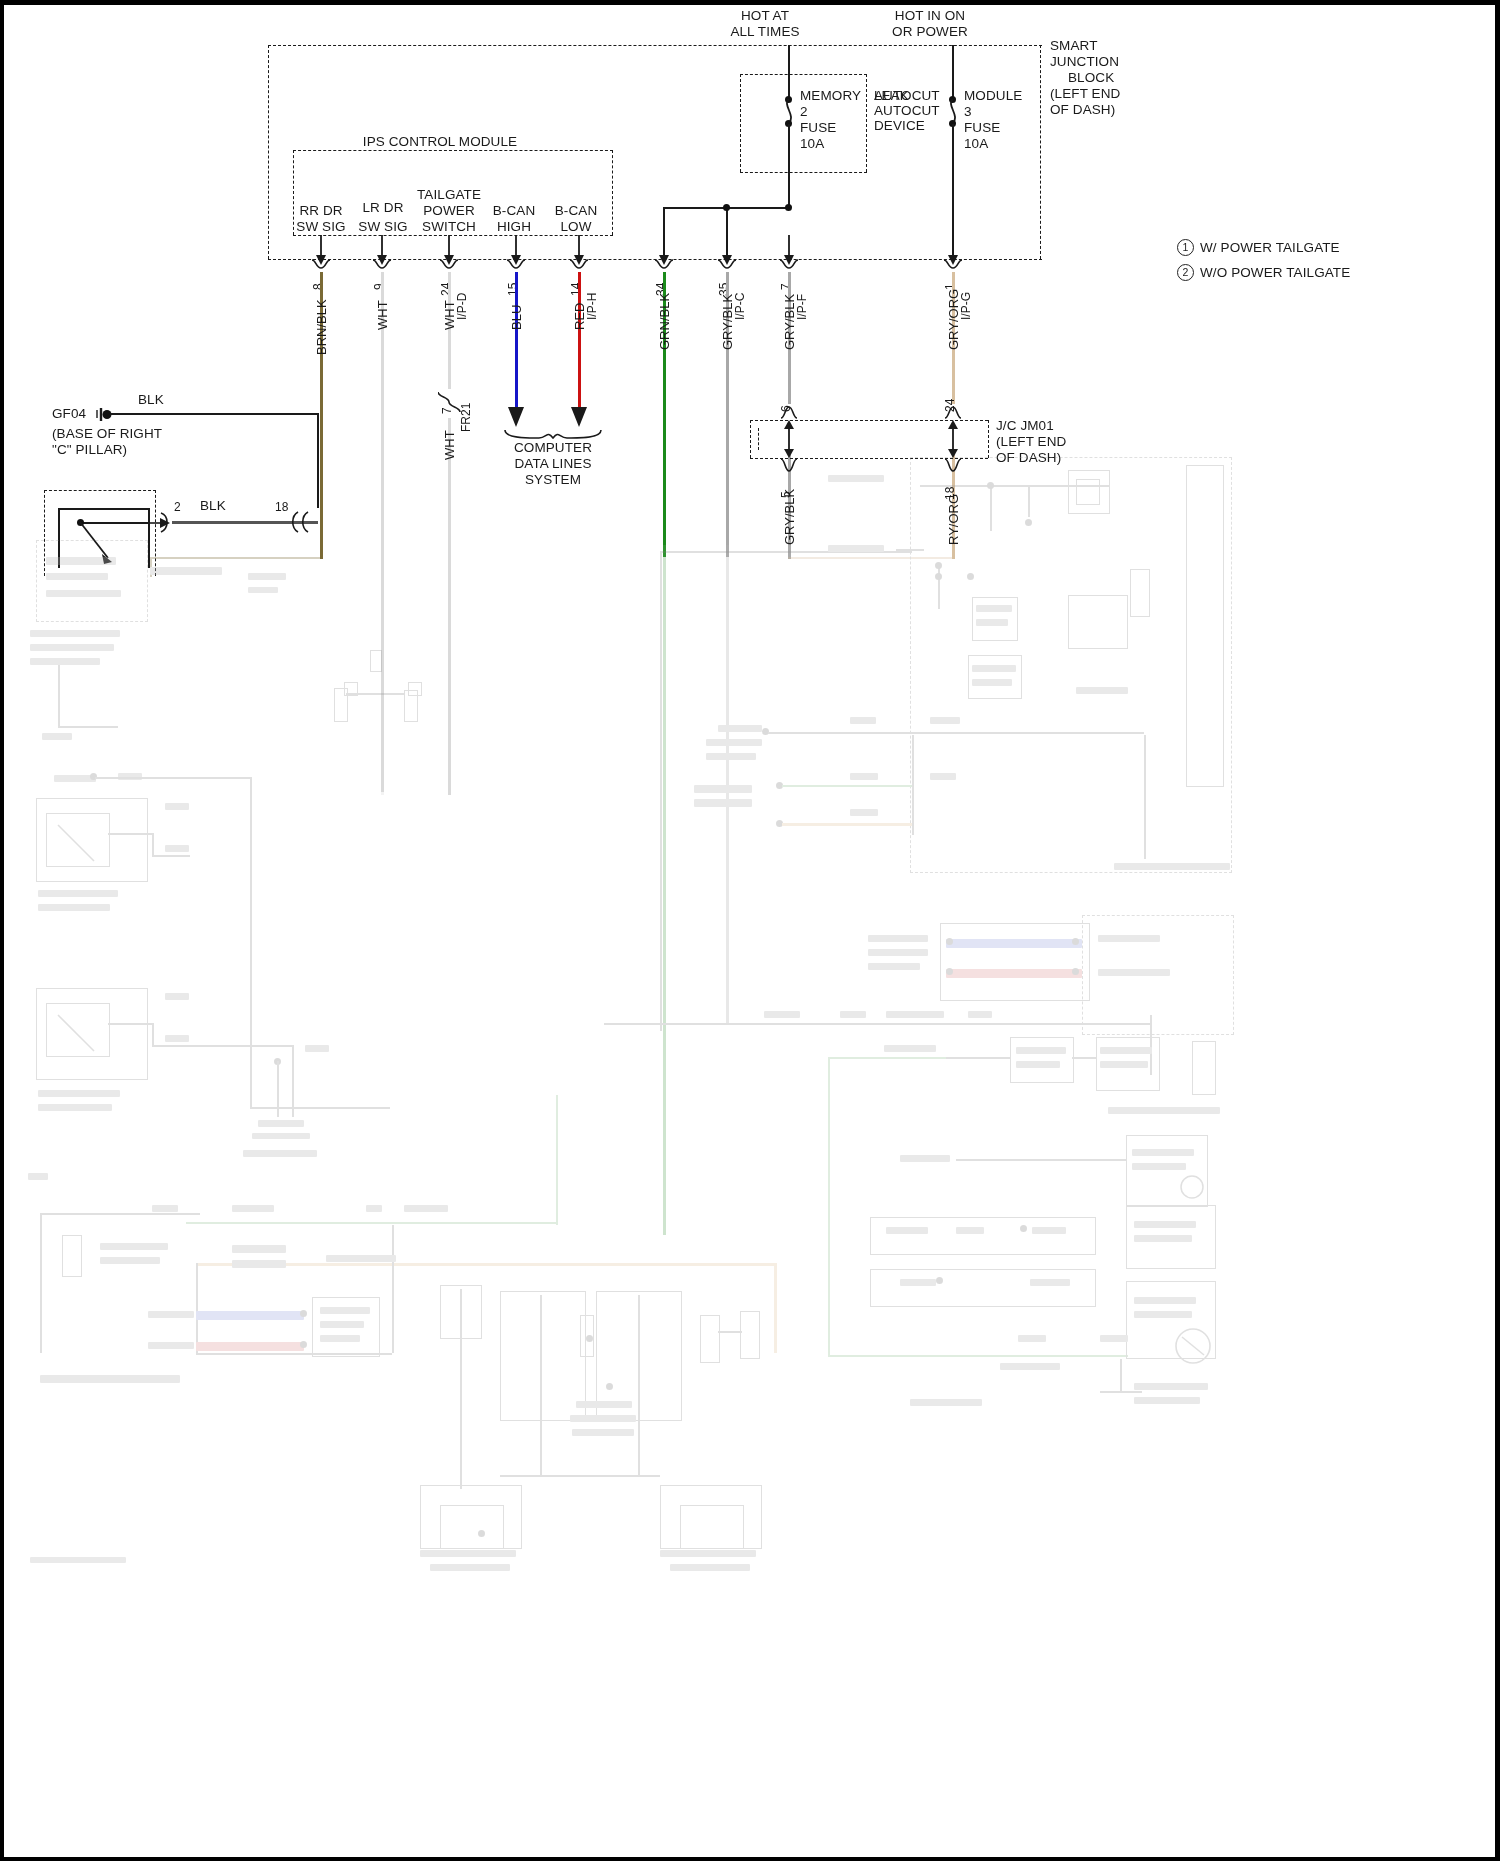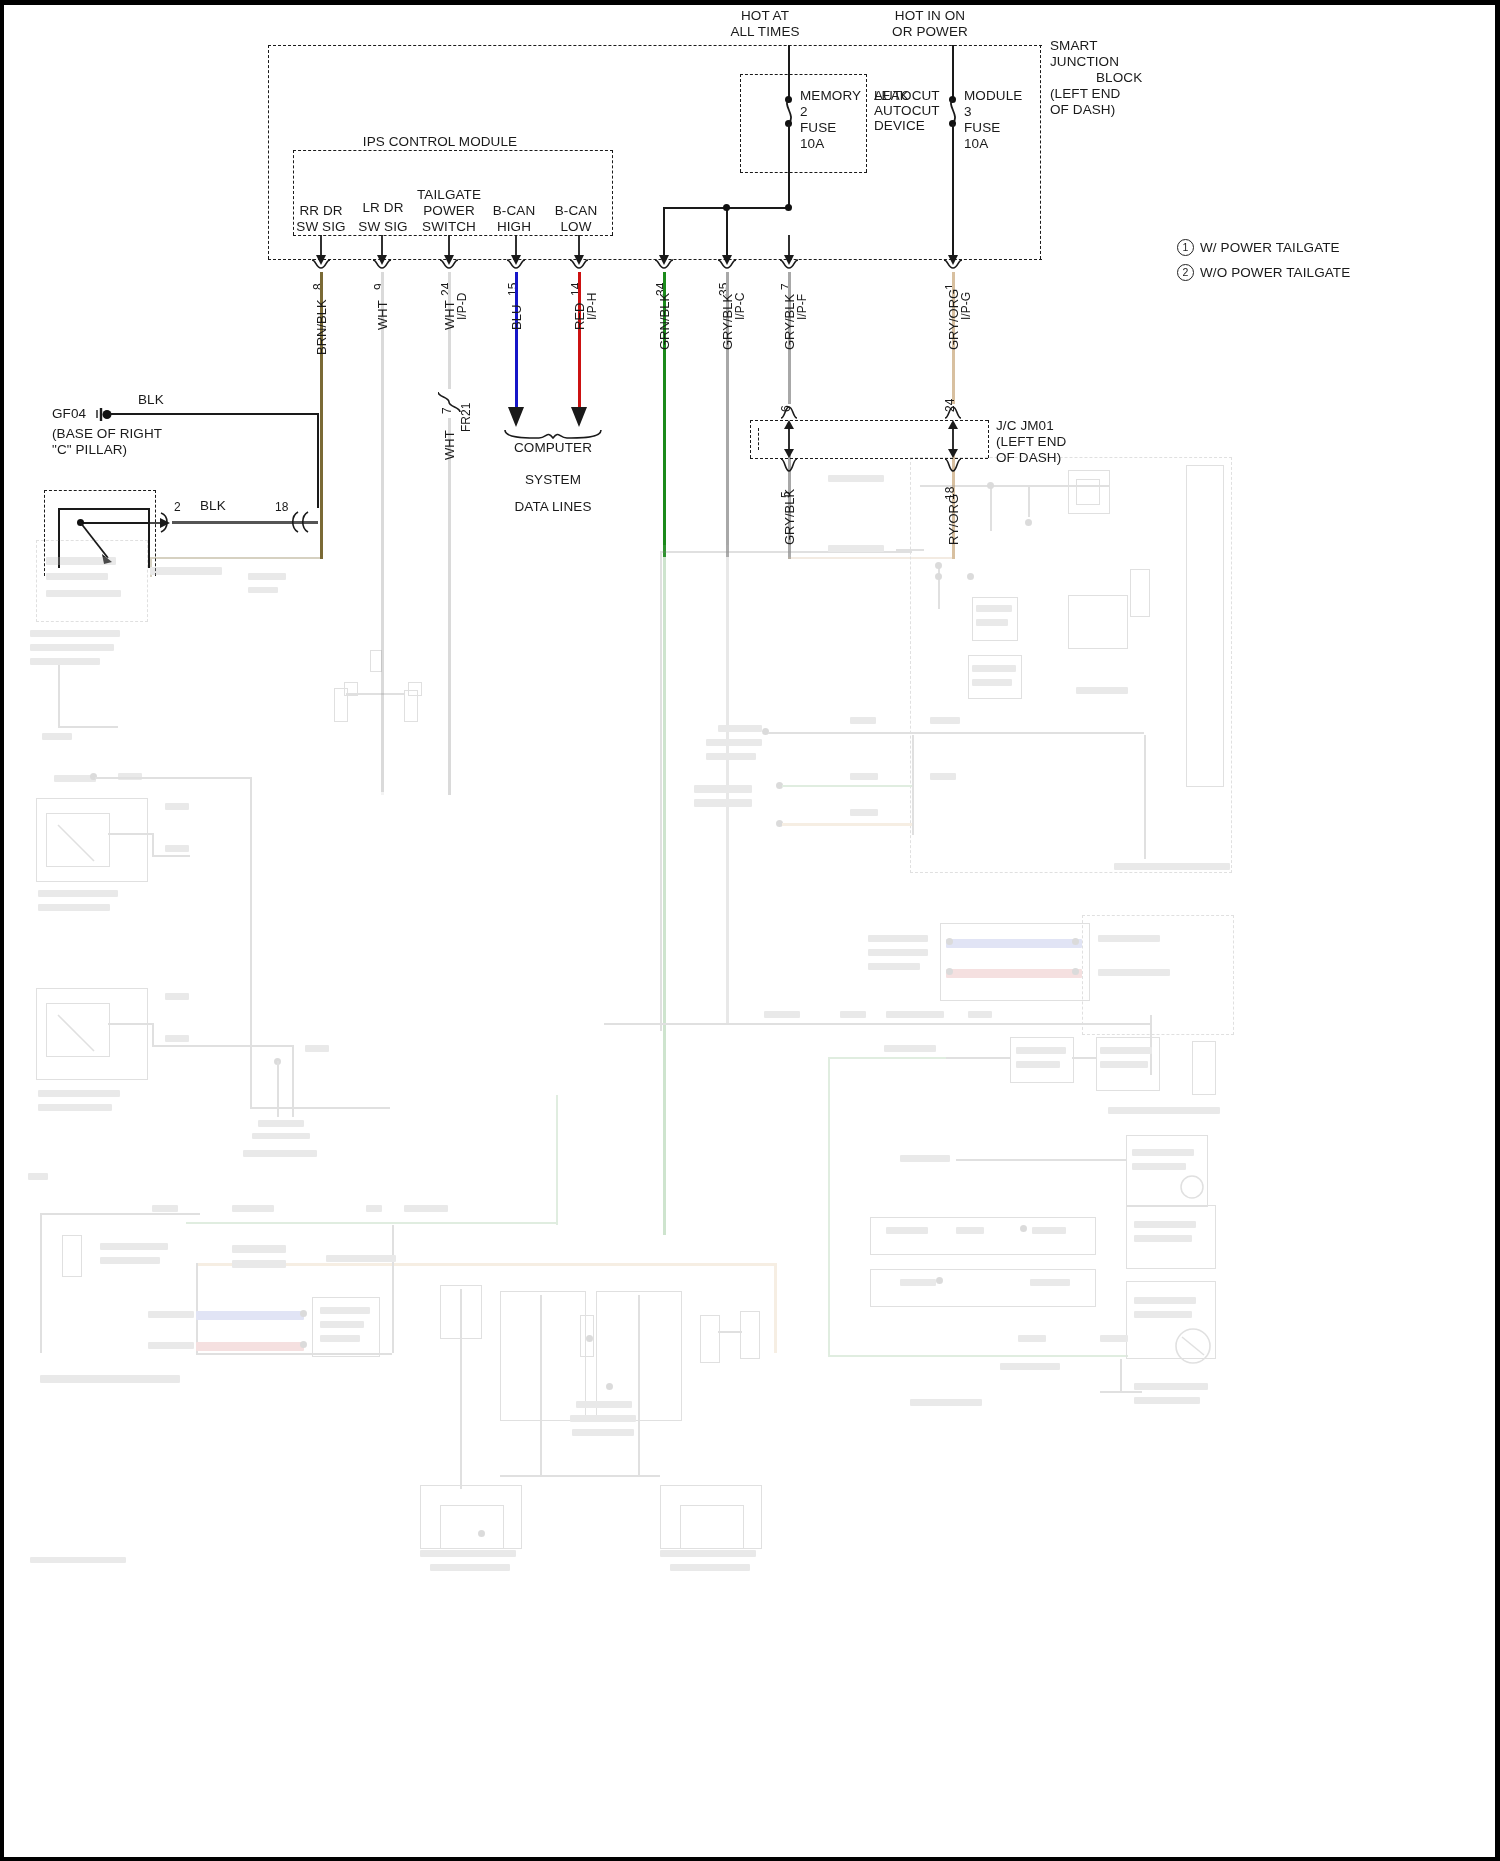--- a/index.html
+++ b/index.html
@@ -66,21 +66,21 @@
   <div class="t c" style="left:860px;top:8px;width:140px;">HOT IN ON</div>
   <div class="t c" style="left:860px;top:24px;width:140px;">OR POWER</div>
 
   <div class="dash-h" style="left:268px;top:45px;width:774px;"></div>
   <div class="dash-v" style="left:268px;top:45px;height:214px;"></div>
   <div class="dash-v" style="left:1040px;top:45px;height:214px;"></div>
   <div class="dash-h" style="left:268px;top:259px;width:774px;"></div>
 
   <div class="t" style="left:1050px;top:38px;">SMART</div>
   <div class="t" style="left:1050px;top:54px;">JUNCTION</div>
-  <div class="t" style="left:1096px;top:70px;">BLOCK</div>
+  <div class="t" style="left:1068px;top:70px;">BLOCK</div>
   <div class="t" style="left:1050px;top:86px;">(LEFT END</div>
   <div class="t" style="left:1050px;top:102px;">OF DASH)</div>
 
   <div class="dash-h" style="left:740px;top:74px;width:127px;"></div>
   <div class="dash-v" style="left:740px;top:74px;height:98px;"></div>
   <div class="dash-v" style="left:866px;top:74px;height:98px;"></div>
   <div class="dash-h" style="left:740px;top:172px;width:127px;"></div>
 
   <div class="t" style="left:874px;top:88px;">LEAK</div>
   <div class="t" style="left:874px;top:88px;">AUTOCUT</div>
@@ -266,21 +266,21 @@
   <svg style="position:absolute;left:505px;top:405px;" width="22" height="30">
     <polygon points="3,2 19,2 11,22" fill="#1a1a1a"></polygon>
   </svg>
   <svg style="position:absolute;left:568px;top:405px;" width="22" height="30">
     <polygon points="3,2 19,2 11,22" fill="#1a1a1a"></polygon>
   </svg>
   <svg style="position:absolute;left:503px;top:428px;" width="100" height="18">
     <path d="M2 2 C 2 10, 22 10, 32 10 L 36 10 C 44 10, 44 2, 50 10 C 56 2, 56 10, 64 10 L 68 10 C 78 10, 98 10, 98 2" stroke="#1a1a1a" stroke-width="1.6" fill="none"></path>
   </svg>
   <div class="t c" style="left:483px;top:440px;width:140px;">COMPUTER</div>
-  <div class="t c" style="left:483px;top:456px;width:140px;margin-top:43px;">DATA LINES</div>
+  <div class="t c" style="left:483px;top:456px;width:140px;">DATA LINES</div>
   <div class="t c" style="left:483px;top:472px;width:140px;">SYSTEM</div>
 
   <div class="t" style="left:138px;top:392px;">BLK</div>
   <div class="t" style="left:52px;top:406px;">GF04</div>
   <div class="t" style="left:52px;top:426px;">(BASE OF RIGHT</div>
   <div class="t" style="left:52px;top:442px;">"C" PILLAR)</div>
 
   <svg style="position:absolute;left:96px;top:405px;" width="22" height="20">
     <line x1="5" y1="3" x2="5" y2="16" stroke="#1a1a1a" stroke-width="2.4"></line>
     <line x1="1" y1="5" x2="1" y2="13" stroke="#1a1a1a" stroke-width="1.4"></line>

